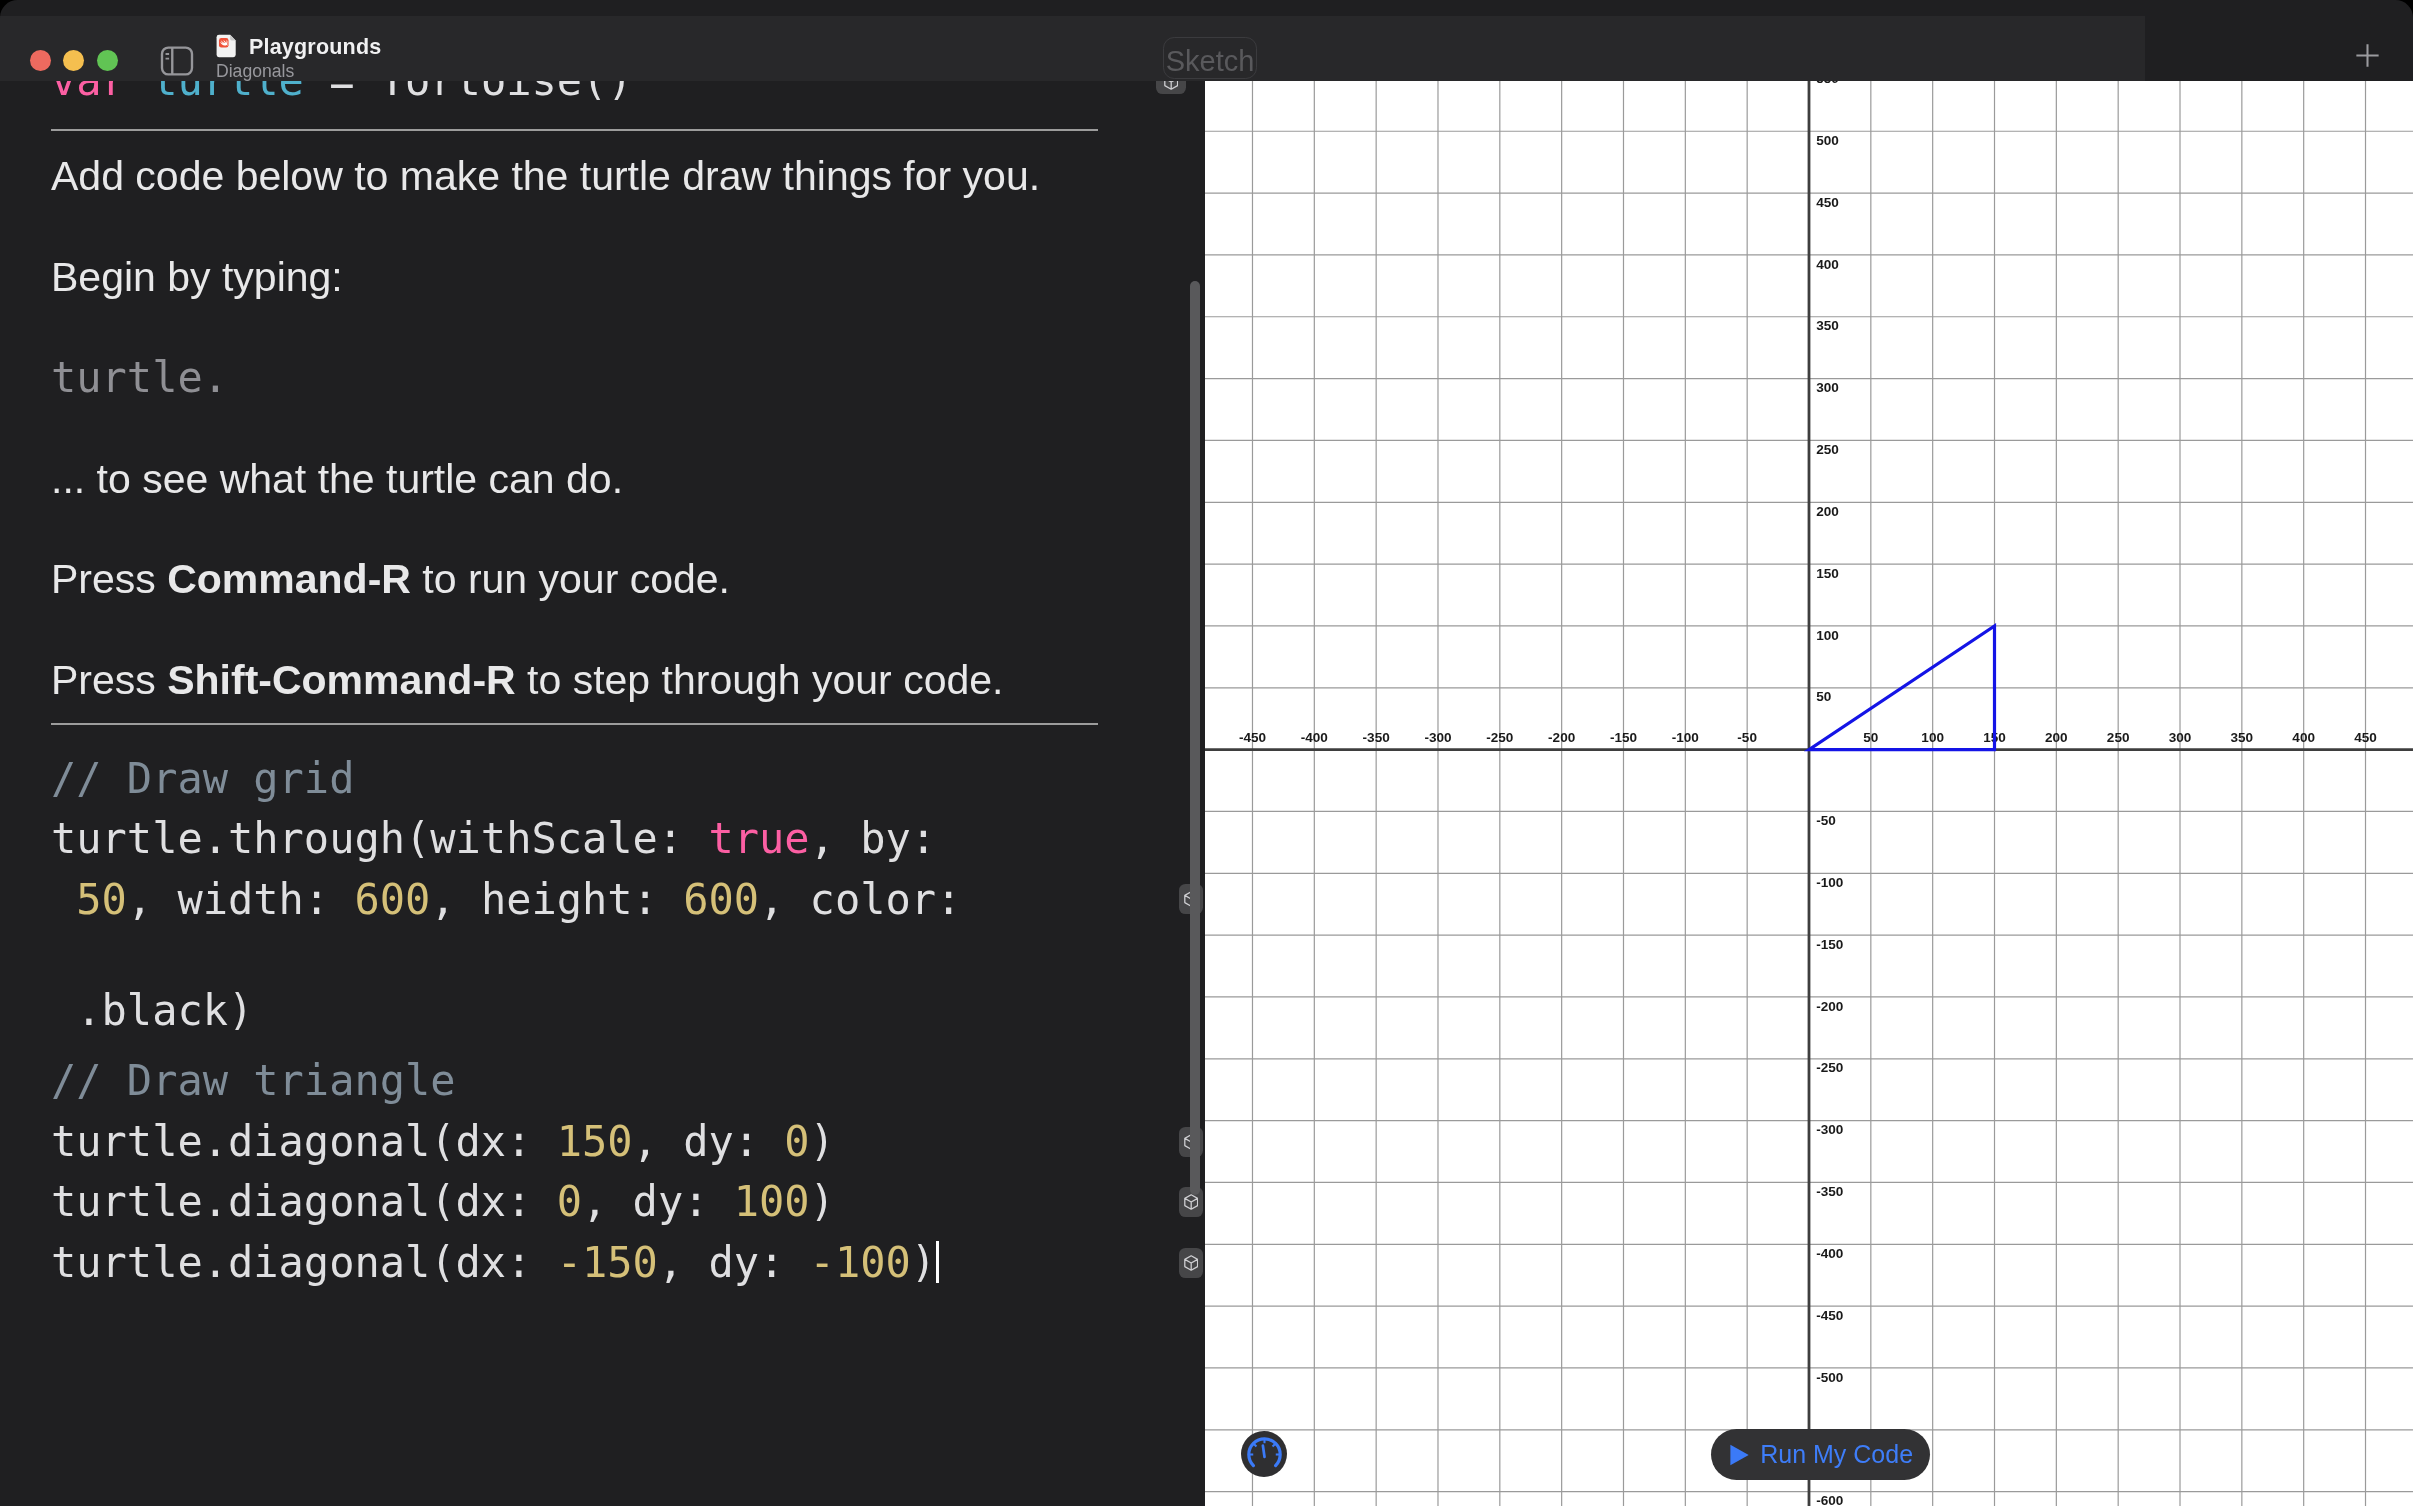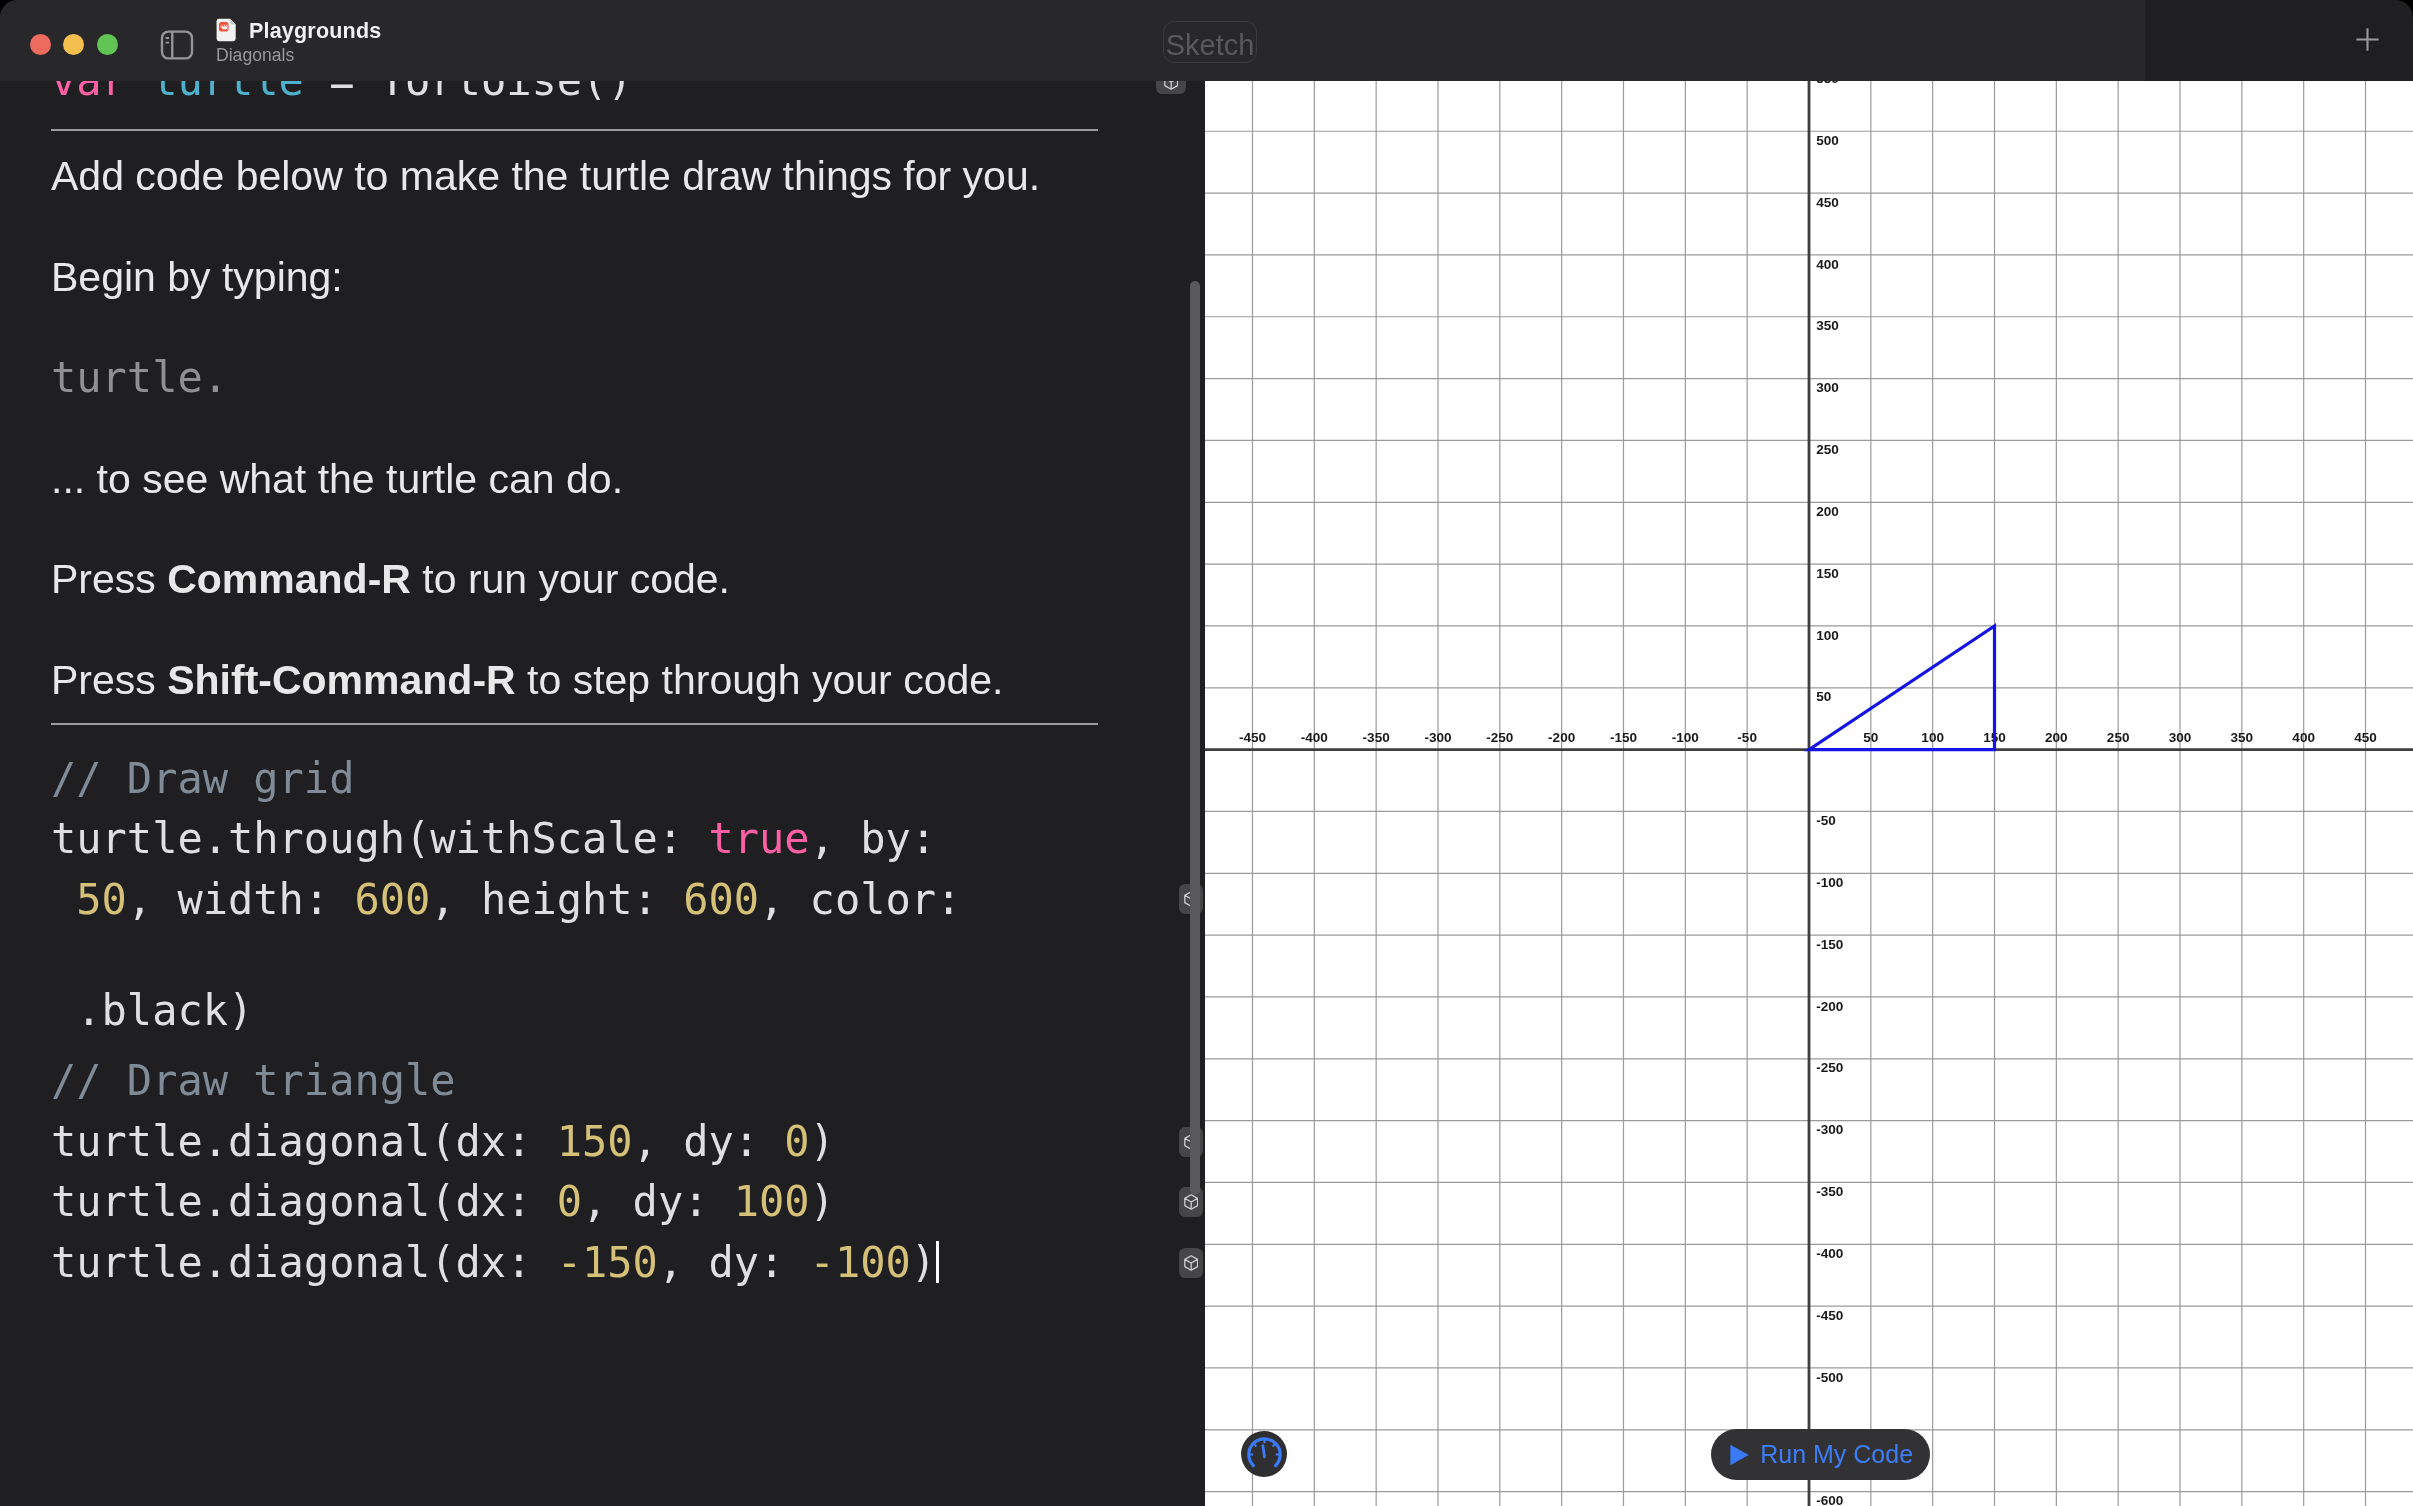--- a/index.html
+++ b/index.html
@@ -1,20 +1,20 @@
 <!DOCTYPE html>
 <html style="font-size:12.8px"><head>
 <meta charset="utf-8">
 <style>
   html,body{margin:0;padding:0;background:#000;}
   body{width:2413px;height:1507px;position:relative;font-family:"Liberation Sans",sans-serif;-webkit-font-smoothing:antialiased;}
   .window{position:absolute;inset:0;border-radius:17.6px 17.6px 0 0;overflow:hidden;background:#1f1f21;}
 
   
-  .titlebar{position:absolute;left:0;top:0;width:2145px;height:81px;background:#28282a;}
+  .titlebar{position:absolute;left:0;top:16px;width:2145px;height:81px;background:#28282a;}
   .traffic{position:absolute;top:34px;width:21px;height:21px;border-radius:50%;}
   .t-red{left:29.5px;background:#ed6a5f;}
   .t-yellow{left:63px;background:#f5bf4f;}
   .t-green{left:97px;background:#61c454;}
   .sidebar-btn{position:absolute;left:160px;top:30px;width:34px;height:30px;}
   .appicon{position:absolute;left:215px;top:18.4px;width:22.3px;height:24px;}
   .apptitle{position:absolute;left:249px;top:19px;font-size:21.5px;font-weight:bold;color:#f1f1f2;letter-spacing:0.2px;}
   .appsub{position:absolute;left:216px;top:45px;font-size:17.6px;color:#98989d;}
   .tab-pill{position:absolute;left:1163px;top:21px;width:94px;height:42px;border:1.6px solid #3b3b3e;border-radius:11.2px;
             display:flex;align-items:flex-end;justify-content:center;font-size:29px;color:#59595c;box-sizing:border-box;}

